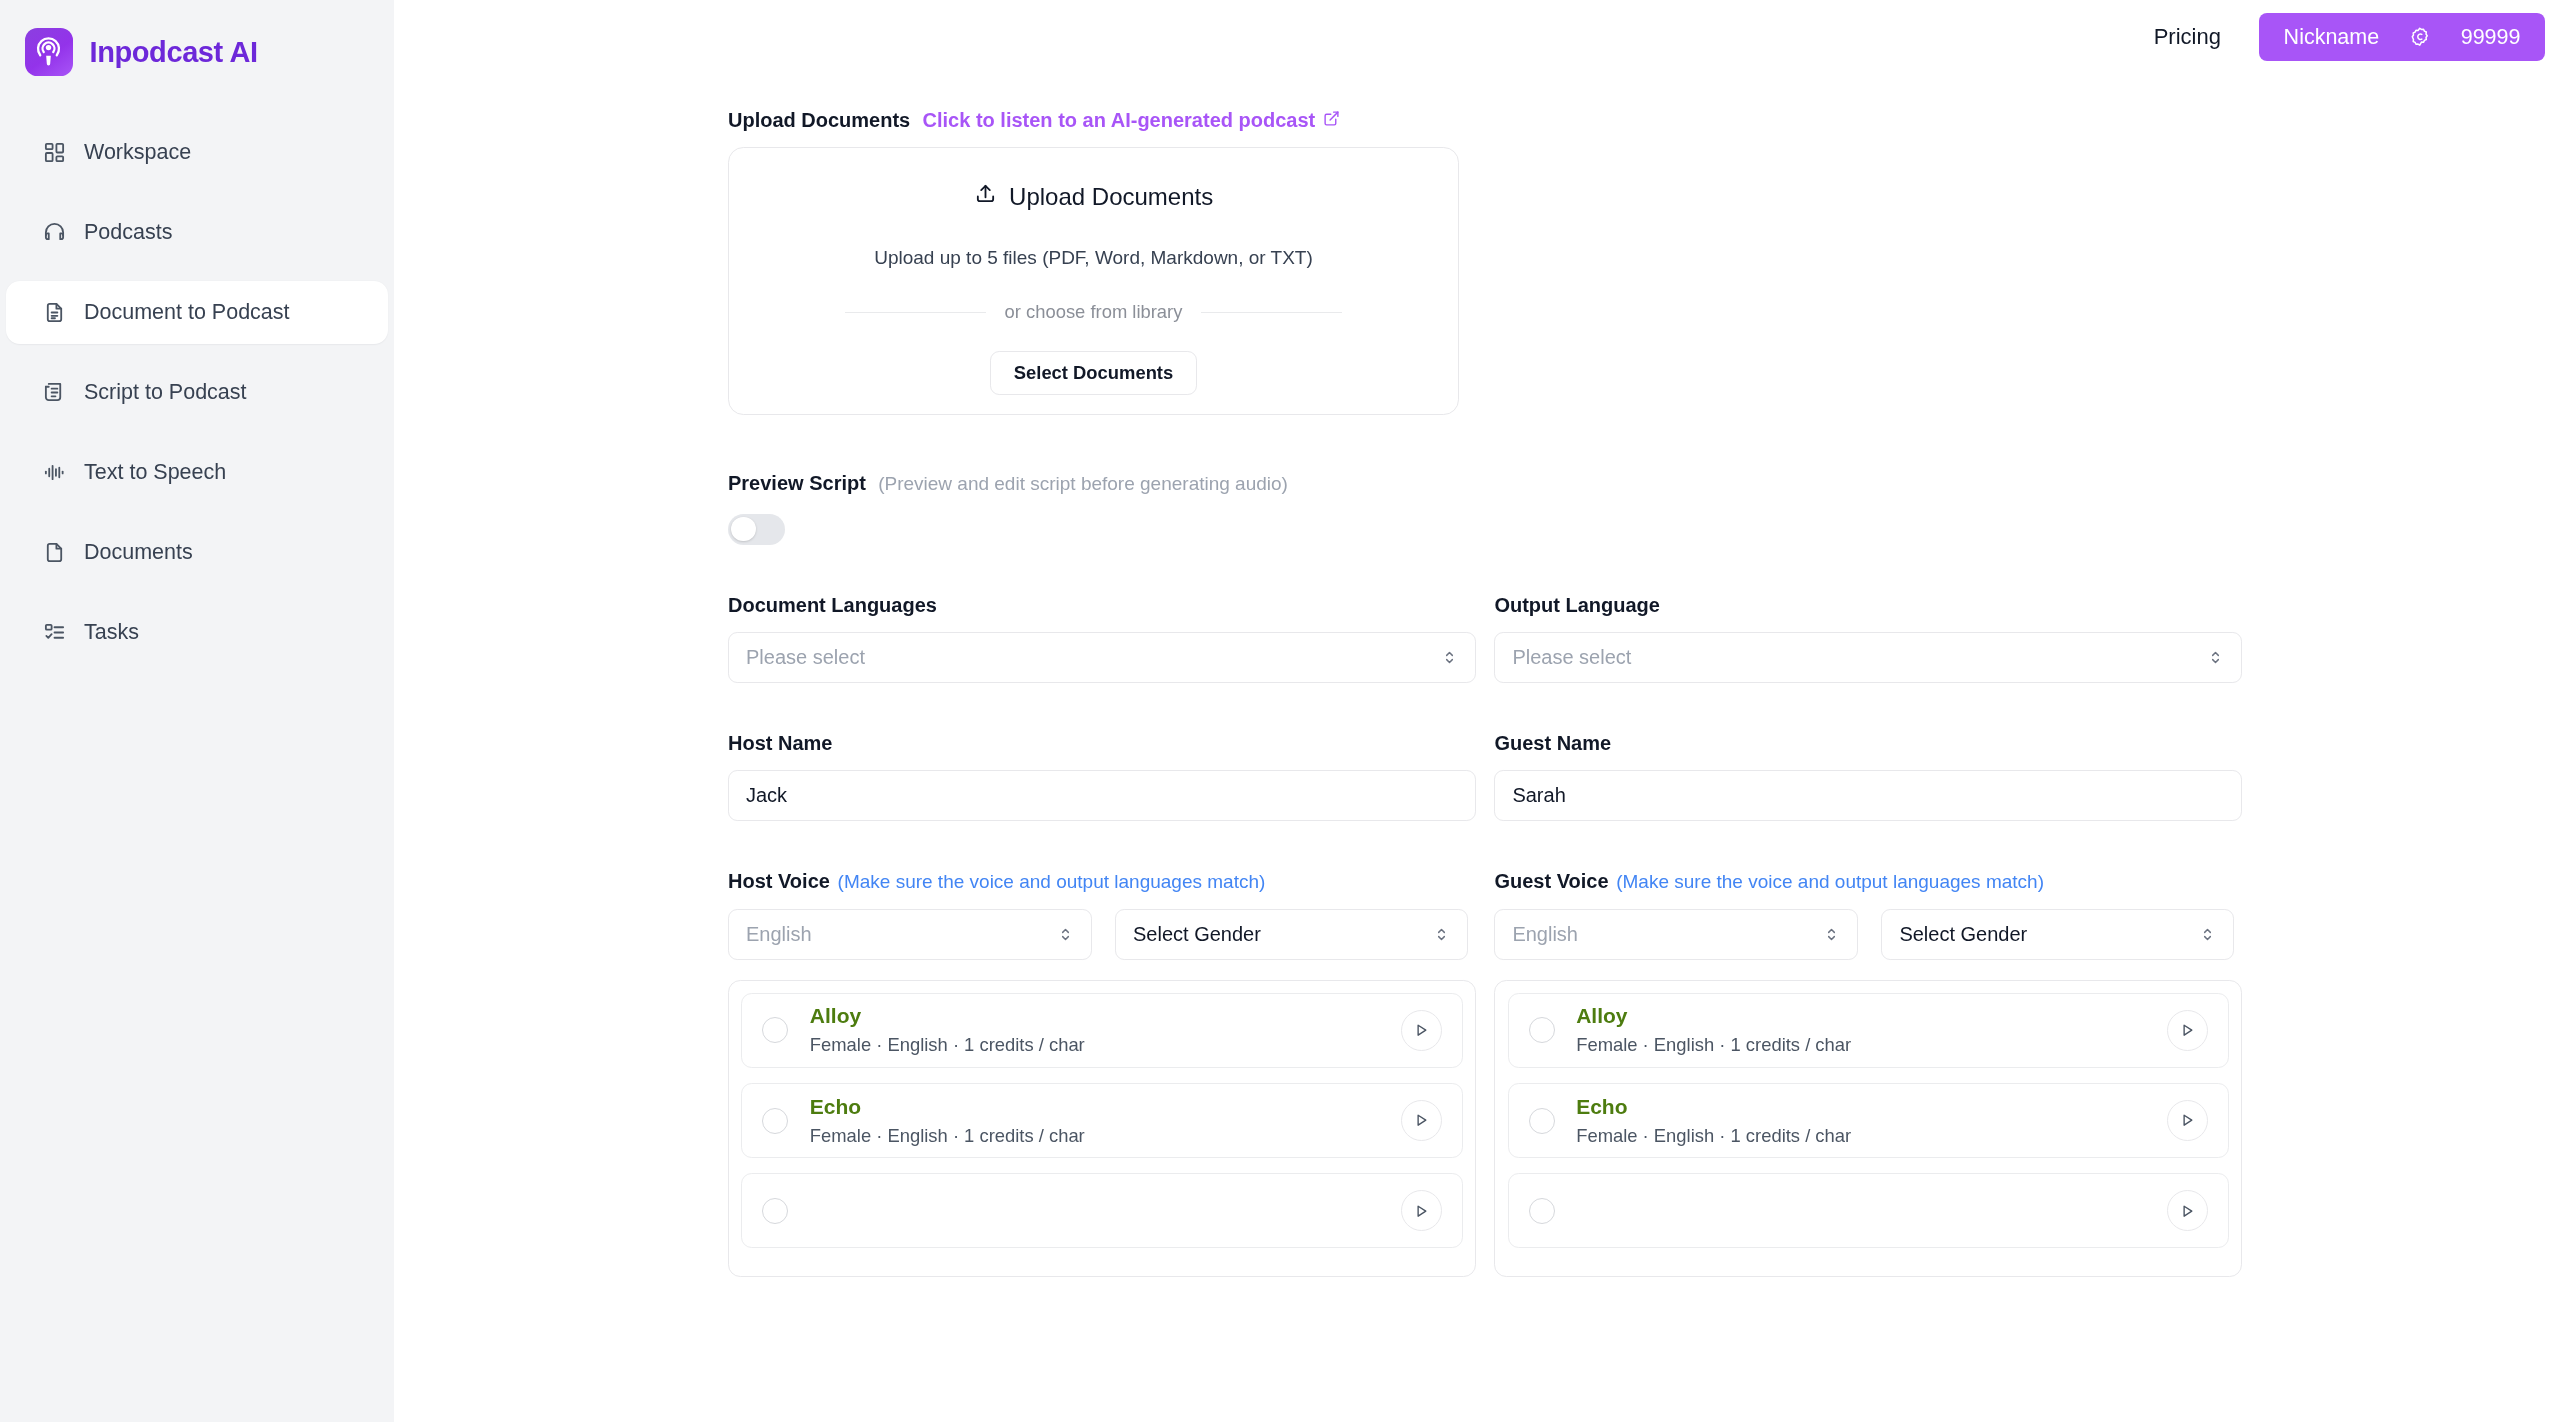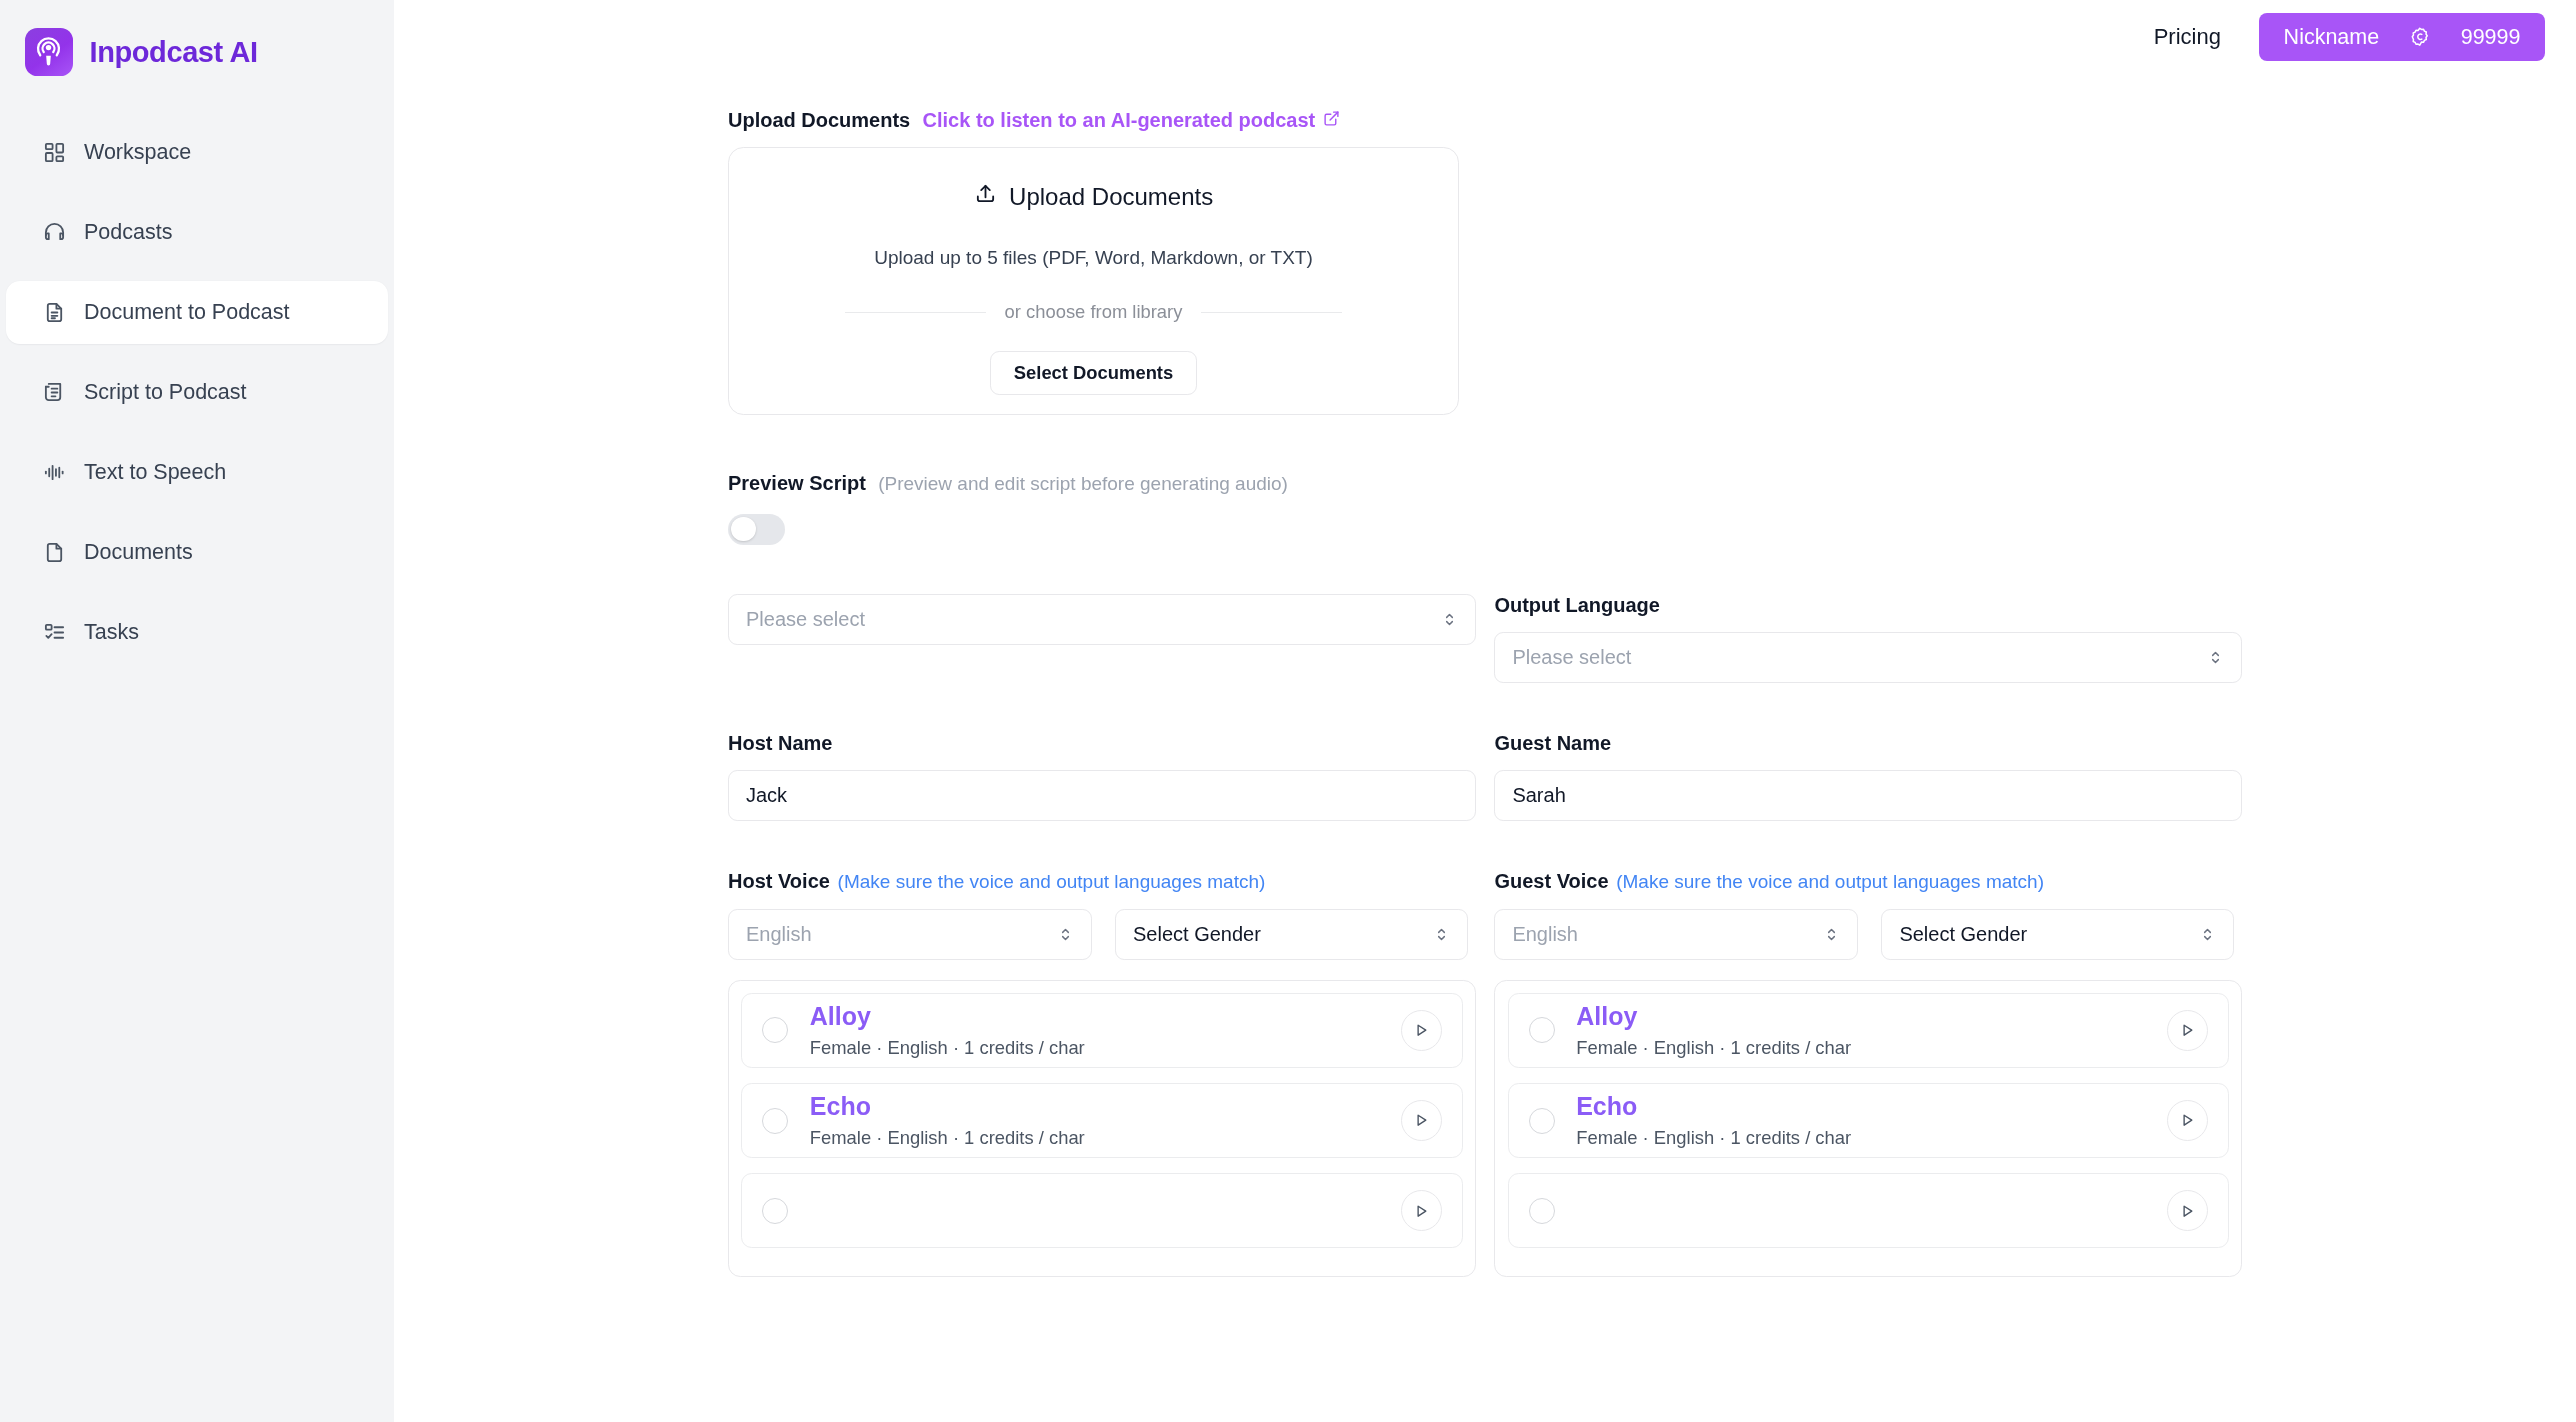--- a/index.html
+++ b/index.html
@@ -178,21 +178,21 @@
     padding: 0 20px;
     margin-bottom: 15.3px;
     cursor: pointer;
   }
   .radio {
     width: 26px; height: 26px; border-radius: 50%;
     border: 1.5px solid #d6d8dc; flex: 0 0 26px;
     margin-right: 21.5px;
   }
   .voice-info { flex: 1 1 auto; }
-  .voice-name { font-size: 25px; font-weight: 700; color: #8b5cf6; }
+  .voice-name { font-size: 21px; font-weight: 700; color: #4d7c0f; }
   .voice-meta { font-size: 18.4px; color: #4b5563; margin-top: 6.1px; }
   .play-btn {
     width: 41px; height: 41px; border-radius: 50%;
     border: 1.5px solid #e8e8eb; background: #fff;
     display: flex; align-items: center; justify-content: center;
     flex: 0 0 41px; color: #4b5563; cursor: pointer;
   }
 </style>
 </head>
 <body>
@@ -362,20 +362,23 @@
             <span class="label-muted">(Preview and edit script before generating audio)</span>
           </div>
           <div class="toggle">
             <span class="toggle-knob"></span>
           </div>
         </div>
 
         <div class="grid2">
 
           <div class="field">
+            <div class="field-label">
+                <span>Document Languages</span>
+              </div>
             <div class="ctl">
               <span class="val placeholder">Please select</span>
               <span class="chev">
                 <svg width="17" height="17" viewBox="0 0 24 24" fill="none" stroke="currentColor" stroke-width="2" stroke-linecap="round" stroke-linejoin="round">
                     <path d="M8 9l4-4 4 4"></path>
                     <path d="M16 15l-4 4-4-4"></path>
                   </svg>
               </span>
             </div>
           </div>

